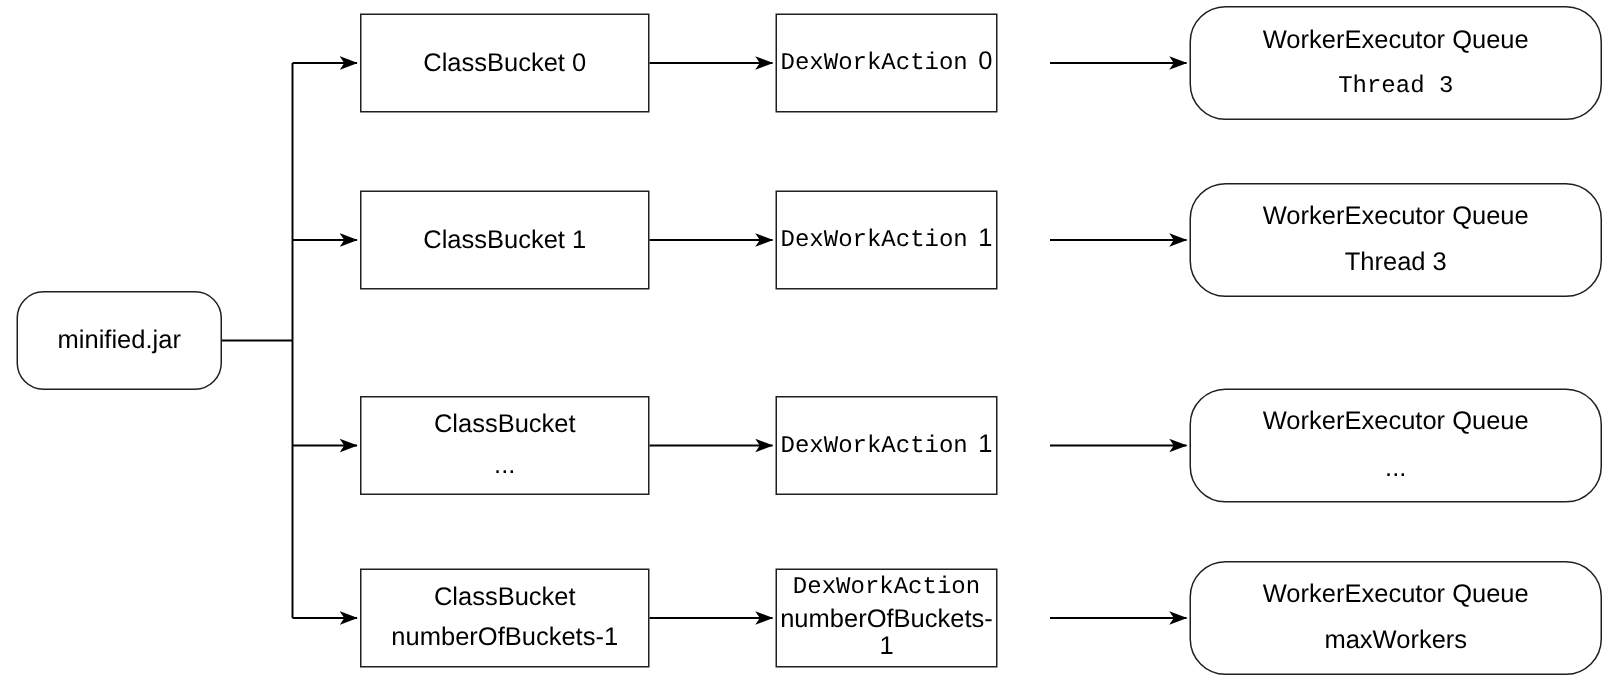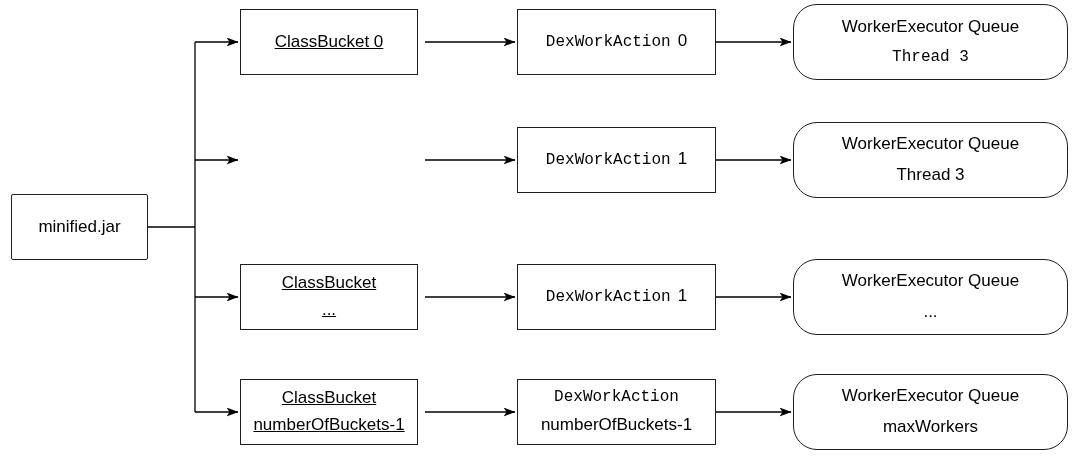--- a/index.html
+++ b/index.html
@@ -24,35 +24,35 @@
     display: flex;
     flex-direction: column;
     align-items: center;
     justify-content: center;
     text-align: center;
     box-sizing: border-box;
     font-size: 17px;
     line-height: 1.1;
   }
   .node.two-line { justify-content: space-evenly; }
-  .rounded { border-radius: 2px; }
+  .rounded { border-radius: 18px; }
   .mono {
     font-family: "Liberation Mono", "DejaVu Sans Mono", monospace;
     font-size: 16px;
   }
   .sans { font-family: "Liberation Sans", sans-serif; font-size: 17px; }
   .num { margin-left: 7px; }
   .inline-row { display: flex; flex-direction: row; align-items: baseline; }
 
   
   .src { left: 11px; top: 194px; width: 137px; height: 66px; }
 
   
-  .col-bucket { left: 240px; width: 178px; text-decoration: underline; }
-  .col-action { left: 517px; width: 199px; }
+  .col-bucket { left: 240px; width: 193px; }
+  .col-action { left: 517px; width: 148px; }
   .col-worker { left: 793px; width: 275px; border-radius: 24px; }
 
   
   .rb1 { top: 9px;   height: 66px; }
   .rb2 { top: 127px; height: 66px; }
   .rb3 { top: 264px; height: 66px; }
   .rb4 { top: 379px; height: 66px; }
   .rw1 { top: 4px;   height: 76px; }
   .rw2 { top: 122px; height: 76px; }
   .rw3 { top: 259px; height: 76px; }
@@ -98,20 +98,23 @@
     <span class="inline-row">
       <span class="mono">DexWorkAction</span>
       <span class="sans num">0</span>
     </span>
   </div>
   <div class="node two-line col-worker rw1">
     <span class="sans">WorkerExecutor Queue</span>
     <span class="mono">Thread 3</span>
   </div>
 
+  <div class="node col-bucket rb2">
+    <span class="sans">ClassBucket 1</span>
+  </div>
   <div class="node col-action rb2">
     <span class="inline-row">
       <span class="mono">DexWorkAction</span>
       <span class="sans num">1</span>
     </span>
   </div>
   <div class="node two-line col-worker rw2">
     <span class="sans">WorkerExecutor Queue</span>
     <span class="sans">Thread 3</span>
   </div>

